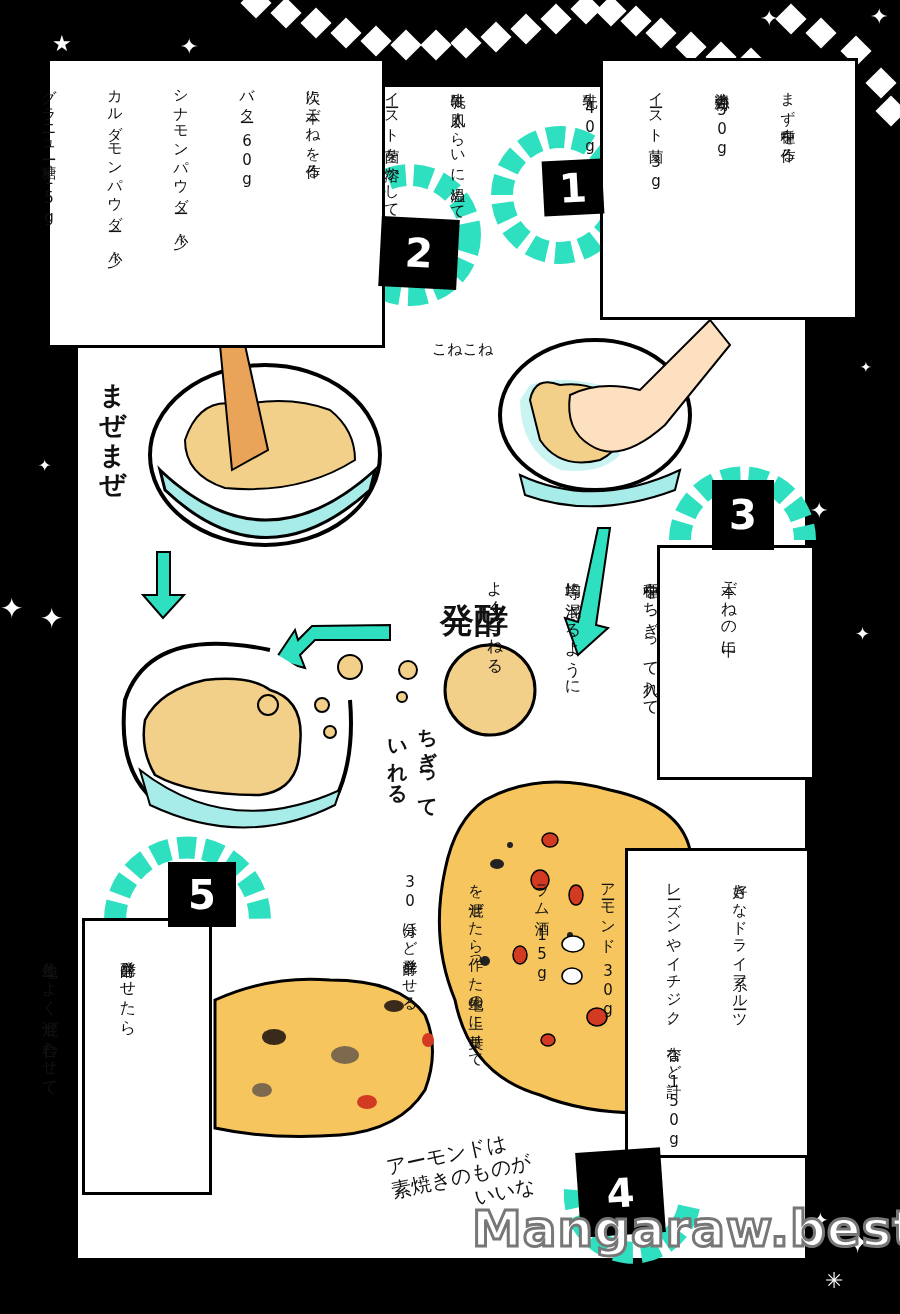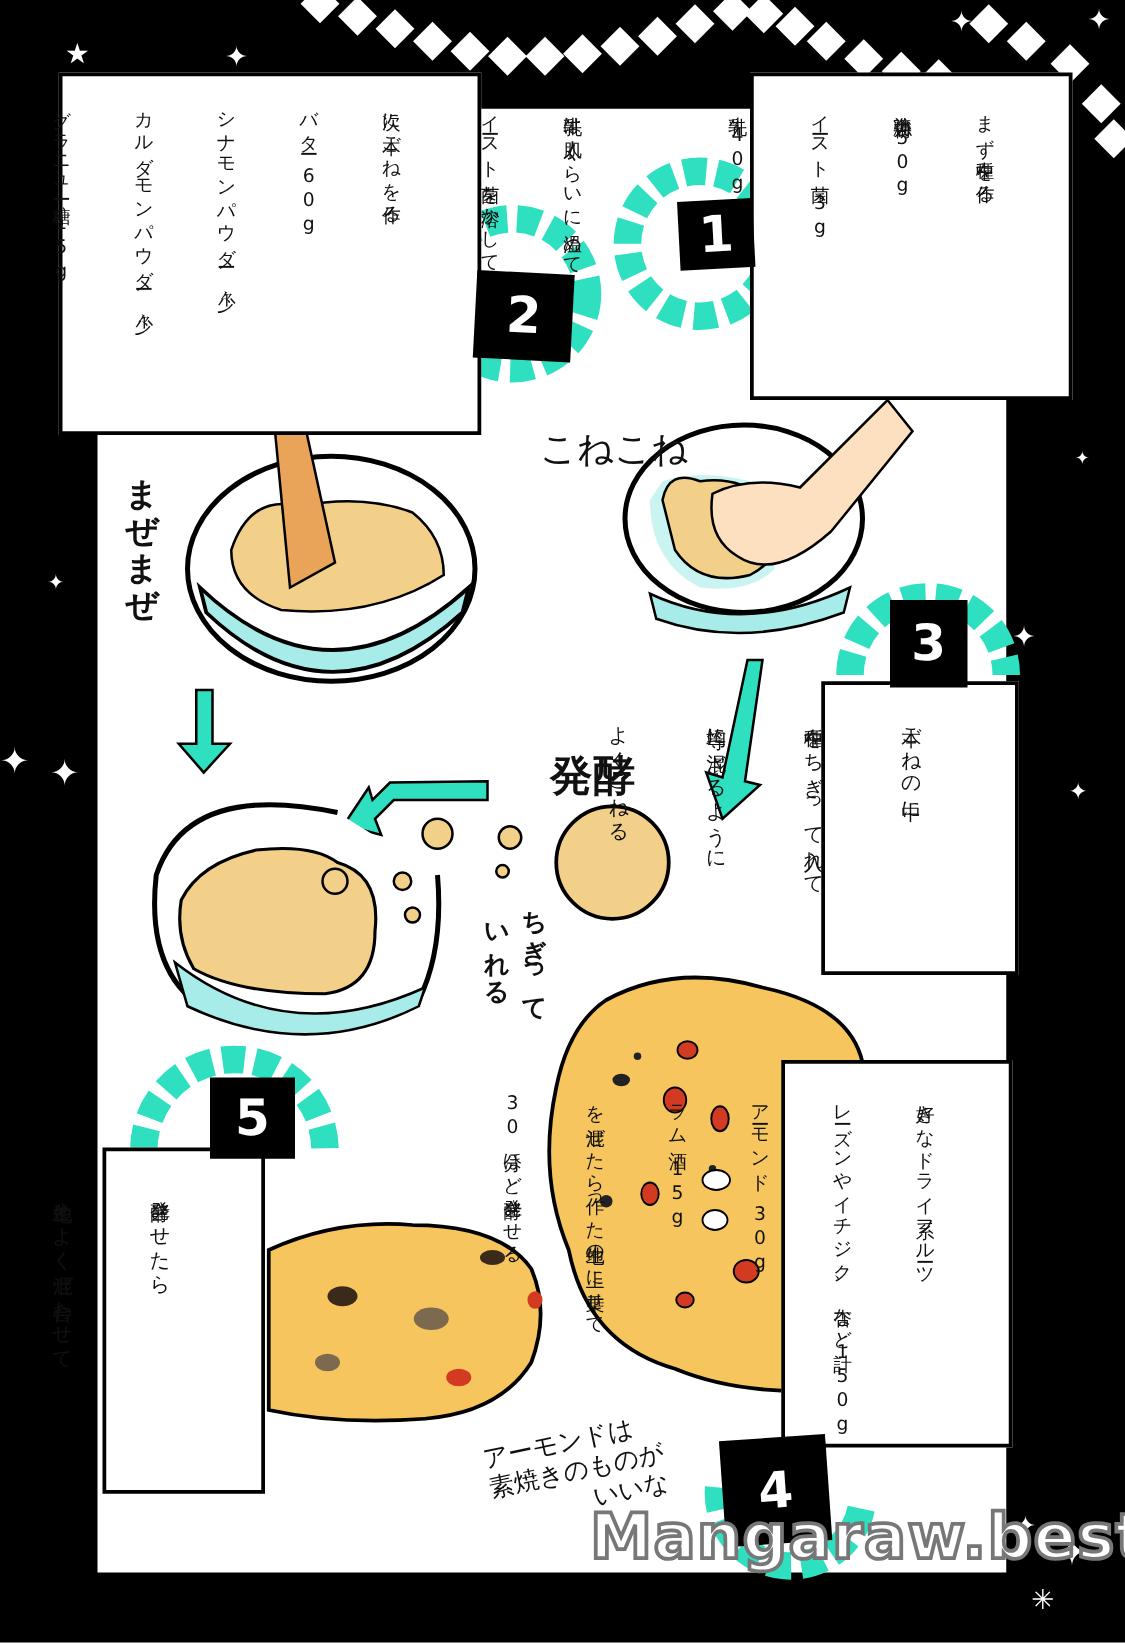--- a/index.html
+++ b/index.html
@@ -8,21 +8,21 @@
   .page { position:absolute; left:78px; top:87px; width:727px; height:1171px; background:#fff; }
   .abs { position:absolute; }
   .box { position:absolute; background:#fff; border:3px solid #000; box-sizing:border-box; }
   .vtext { writing-mode:vertical-rl; text-orientation:upright; font-size:15px; line-height:22px;
            color:#111; letter-spacing:1px; white-space:pre; font-family:"DejaVu Sans", sans-serif; }
   .vtext .line { display:block; }
   .badge { position:absolute; background:#000; color:#fff; font-weight:bold; font-size:40px;
            display:flex; align-items:center; justify-content:center; font-family:"DejaVu Sans", sans-serif; }
   .hand { position:absolute; writing-mode:vertical-rl; font-size:26px; color:#111; font-weight:bold;
           font-family:"DejaVu Sans", sans-serif; }
-  .handh { position:absolute; font-size:29px; color:#111; font-family:"DejaVu Sans", sans-serif; }
+  .handh { position:absolute; font-size:15px; color:#111; font-family:"DejaVu Sans", sans-serif; }
   .sparkle { position:absolute; color:#fff; font-size:22px; line-height:1; }
   .watermark { position:absolute; left:472px; top:1200px; font-size:50px; font-weight:bold; color:#fff;
                -webkit-text-stroke:3px #777; letter-spacing:1px; font-family:"DejaVu Sans", sans-serif; }
 </style>
 </head>
 <body>
 
 <div>
   <svg class="abs" style="left:0;top:0" width="900" height="1314">
     <g fill="#fff">

